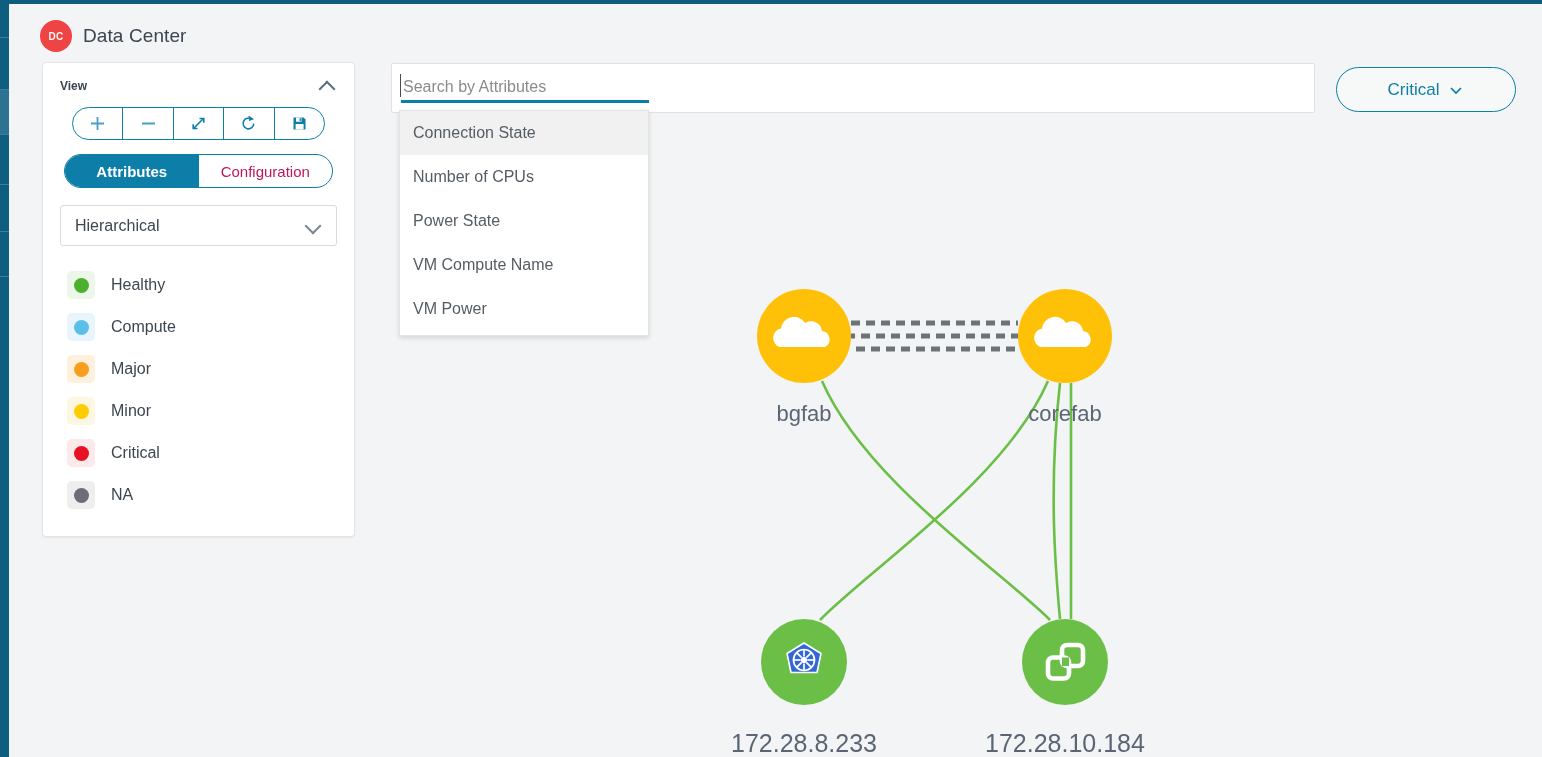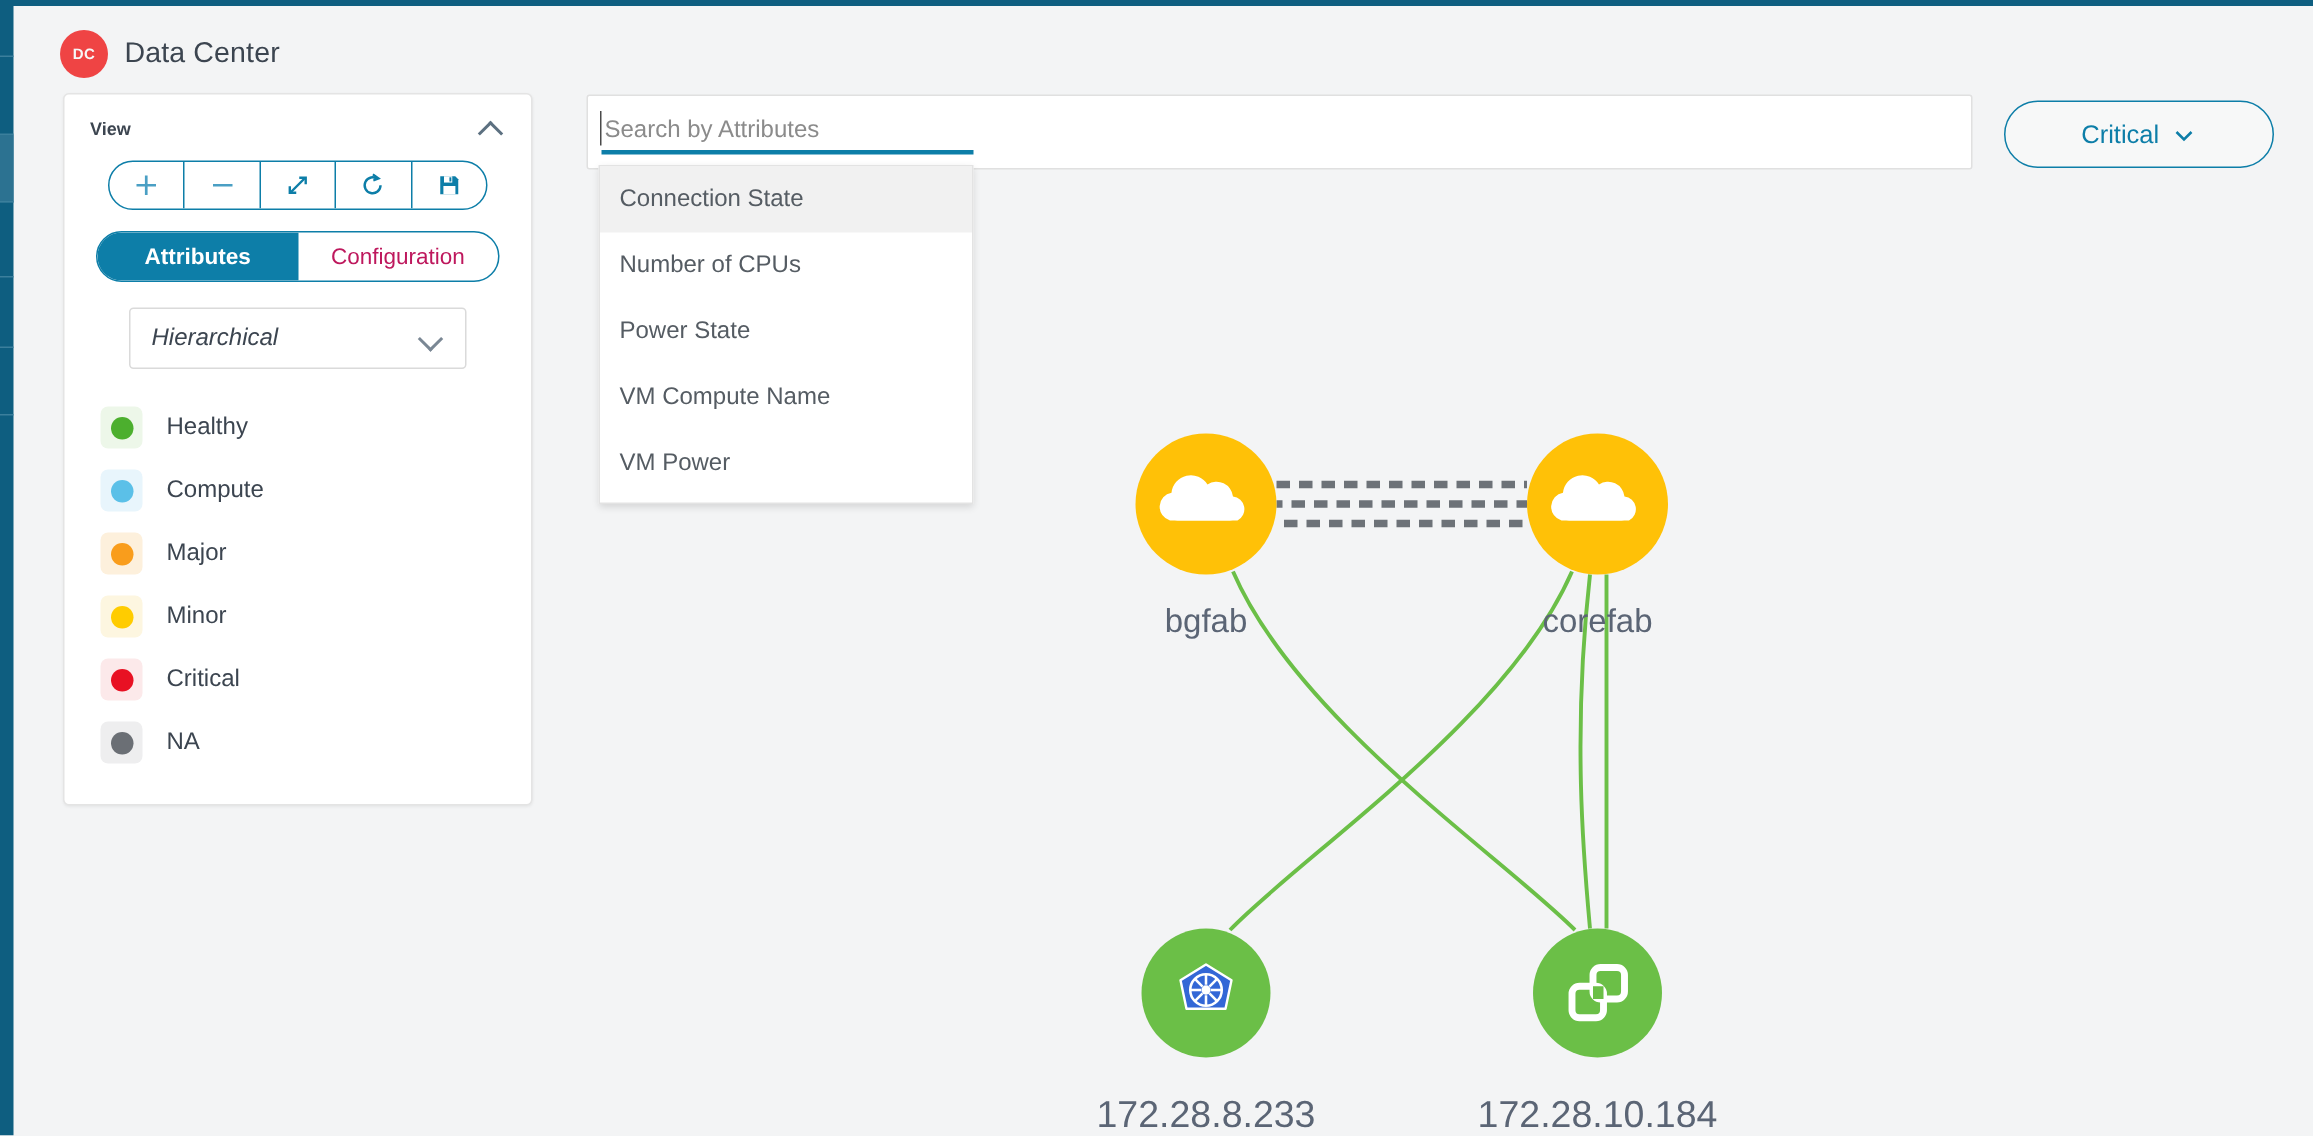--- a/index.html
+++ b/index.html
@@ -159,31 +159,30 @@
   }
   .seg-item.active {
     background: #0d7ea8;
     color: #ffffff;
     font-weight: bold;
   }
 
   
   .select-box {
     margin: 17px auto 0 auto;
-    width: 225px;
+    width: 277px;
     height: 41px;
     border: 1px solid #dadada;
     border-radius: 3px;
     display: flex;
     align-items: center;
     justify-content: space-between;
     padding: 0 14px;
     background: #fff;
     cursor: pointer;
-    font-style: italic;
   }
   .select-value {
     font-size: 16px;
     color: #3c4550;
   }
 
   
   .legend {
     padding: 18px 0 20px 24px;
   }

